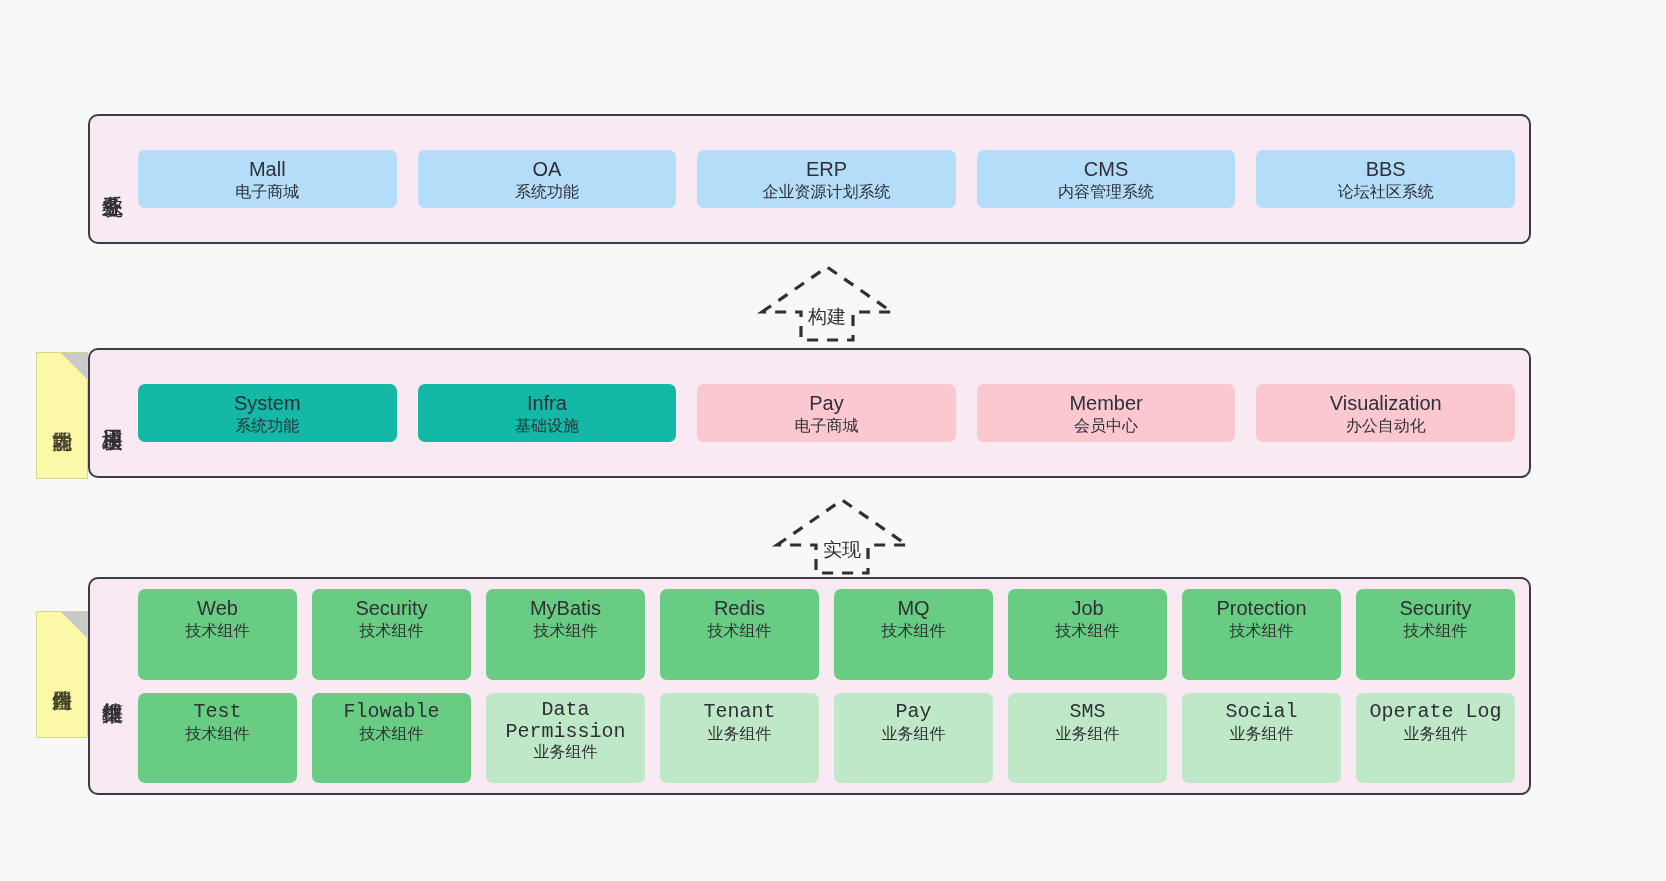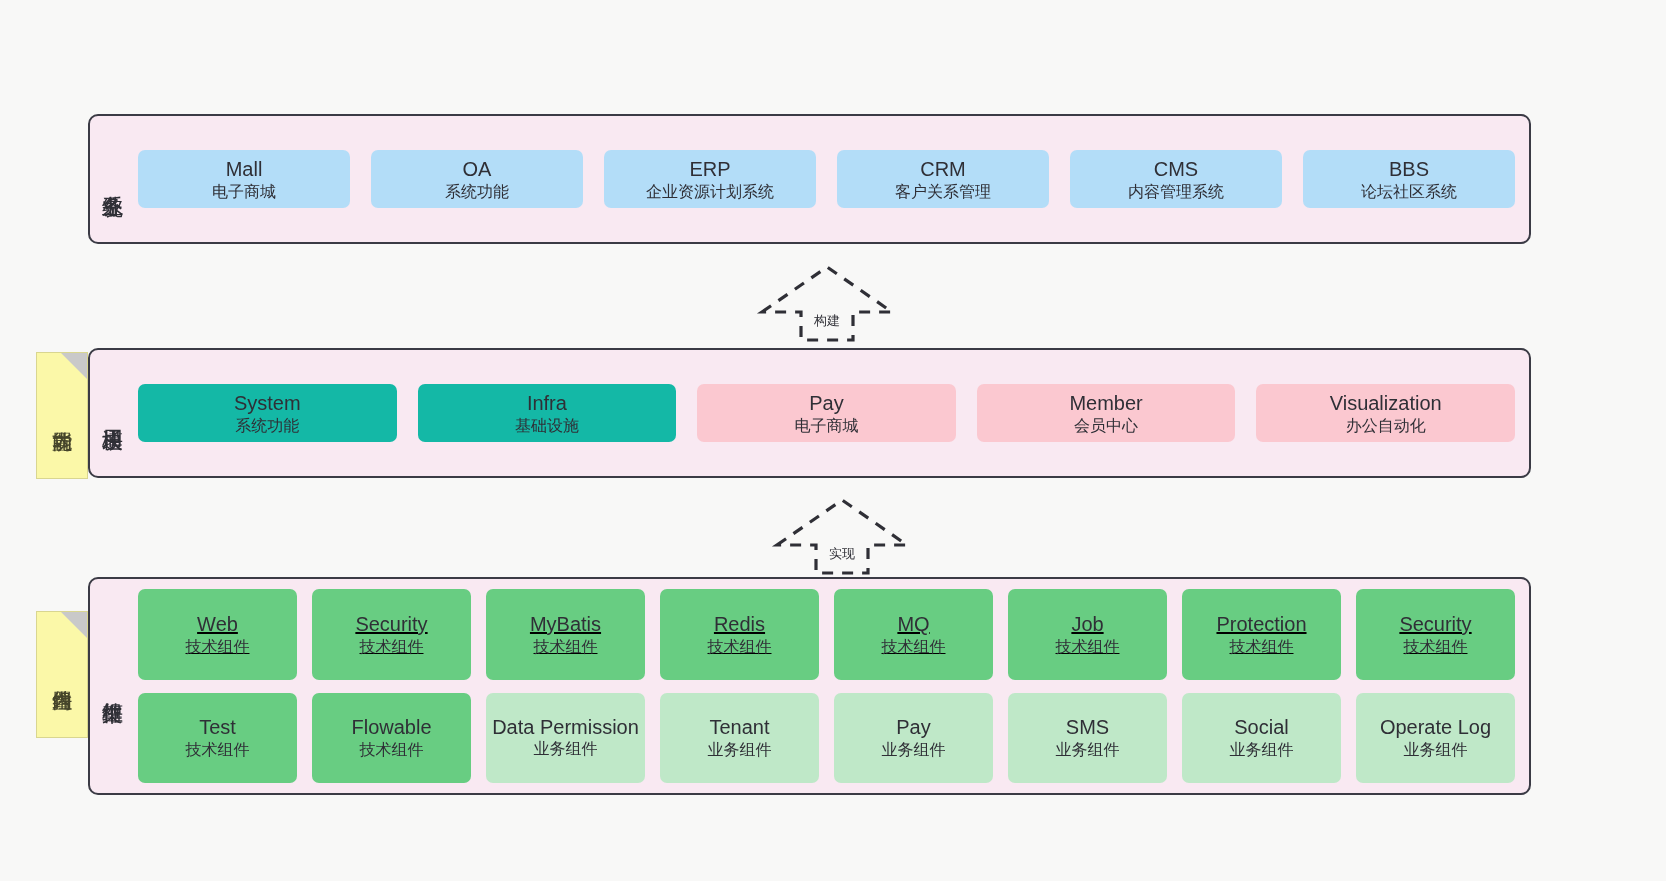--- a/index.html
+++ b/index.html
@@ -52,21 +52,20 @@
     display: flex;
     gap: 21px;
   }
   .card {
     box-sizing: border-box;
     flex: 1 1 0;
     border-radius: 7px;
     display: flex;
     flex-direction: column;
     align-items: center;
-    justify-content: center;
     text-align: center;
     line-height: 1.3;
     color: #2f2f36;
     padding: 6px 4px;
   }
   .card .t1 { font-size: 20px; }
   .card .t2 { font-size: 16px; }
 
   
   .c-blue        { background: #b3ddf8; }
@@ -106,21 +105,21 @@
   .arrow {
     position: absolute;
     z-index: 2;
   }
   .arrow svg { display: block; overflow: visible; }
   .arrow .alabel {
     position: absolute;
     left: 50%;
     transform: translateX(-50%);
     bottom: 12px;
-    font-size: 13px;
+    font-size: 19px;
     color: #2f2f36;
     background: #f8f8f7;
     padding: 0 3px;
     white-space: nowrap;
   }
 </style>
 </head>
 <body>
 
 <div class="layer" style="left:88px; top:114px; width:1443px; height:130px;">
@@ -131,24 +130,20 @@
         <div class="t1">Mall</div>
         <div class="t2">电子商城</div>
       </div>
       <div class="card c-blue">
         <div class="t1">OA</div>
         <div class="t2">系统功能</div>
       </div>
       <div class="card c-blue">
         <div class="t1">ERP</div>
         <div class="t2">企业资源计划系统</div>
-      </div>
-      <div class="card c-blue">
-        <div class="t1">CRM</div>
-        <div class="t2">客户关系管理</div>
       </div>
       <div class="card c-blue">
         <div class="t1">CMS</div>
         <div class="t2">内容管理系统</div>
       </div>
       <div class="card c-blue">
         <div class="t1">BBS</div>
         <div class="t2">论坛社区系统</div>
       </div>
     </div>
@@ -203,21 +198,21 @@
 </div>
 
 <div class="note" style="left:36px; top:611px; width:52px; height:127px;">
   <span class="fold"></span>
   <span>内置组件</span>
 </div>
 
 <div class="layer" style="left:88px; top:577px; width:1443px; height:218px;">
   <div class="layer-label">框架组件</div>
   <div class="layer-body" style="gap:13px; padding:10px 14px 10px 4px;">
-    <div class="row" style="gap:15px; flex:1 1 0;text-decoration:underline;">
+    <div class="row" style="gap:15px; flex:1 1 0;">
       <div class="card c-green">
         <div class="t1">Web</div>
         <div class="t2">技术组件</div>
       </div>
       <div class="card c-green">
         <div class="t1">Security</div>
         <div class="t2">技术组件</div>
       </div>
       <div class="card c-green">
         <div class="t1">MyBatis</div>
@@ -237,21 +232,21 @@
       </div>
       <div class="card c-green">
         <div class="t1">Protection</div>
         <div class="t2">技术组件</div>
       </div>
       <div class="card c-green">
         <div class="t1">Security</div>
         <div class="t2">技术组件</div>
       </div>
     </div>
-    <div class="row" style="gap:15px; flex:1 1 0;">
+    <div class="row" style="gap:15px; flex:1 1 0;font-family:Liberation Mono, monospace;">
       <div class="card c-green">
         <div class="t1">Test</div>
         <div class="t2">技术组件</div>
       </div>
       <div class="card c-green">
         <div class="t1">Flowable</div>
         <div class="t2">技术组件</div>
       </div>
       <div class="card c-lightgreen">
         <div class="t1" style="line-height:1.12;">Data Permission</div>

